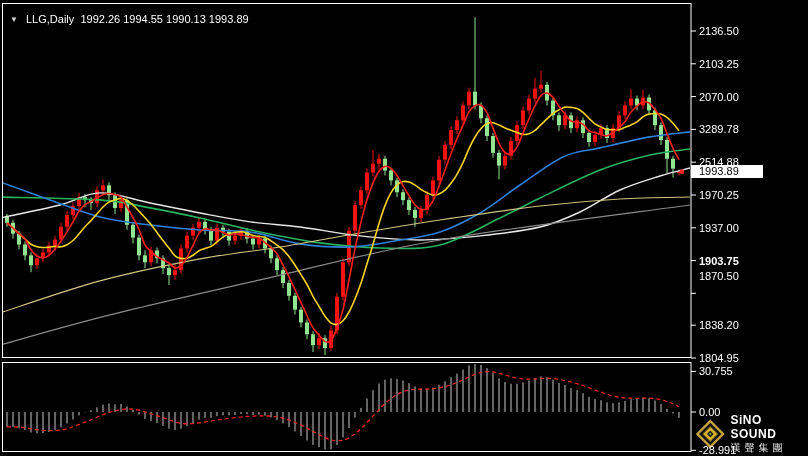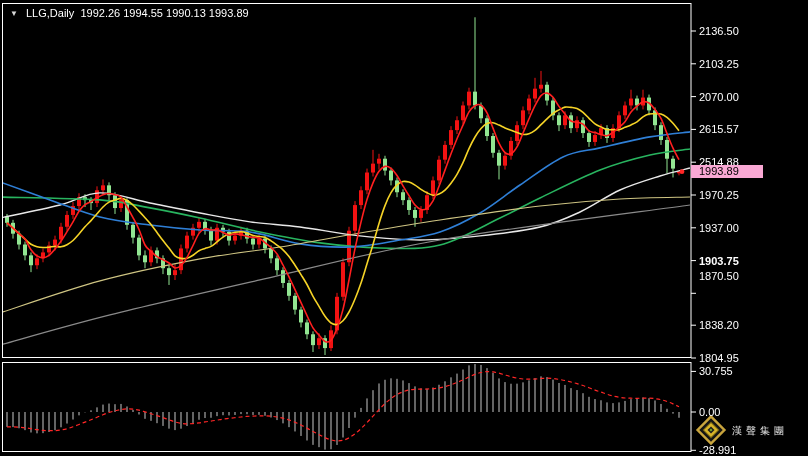--- a/index.html
+++ b/index.html
@@ -1,24 +1,24 @@
 <!DOCTYPE html>
 <html><head>
 <meta charset="utf-8">
 <style>
   html,body{margin:0;padding:0;background:#000;}
   #screen{position:relative;width:808px;height:456px;background:#000;overflow:hidden;
           font-family:"Liberation Sans",sans-serif;}
   #chart-svg{position:absolute;left:0;top:0;}
-  .ovl{position:absolute;color:#fff;font-size:11px;line-height:13px;white-space:nowrap;}
+  .ovl{position:absolute;color:#fff;font-size:11px;line-height:13px;white-space:nowrap;margin-top:6px;}
   #header{left:10px;top:7px;}
   #header .arr{font-size:8px;color:#d8d8d8;margin-right:5px;vertical-align:1px;}
   #macd-label{left:8px;top:365px;}
   .axlab{position:absolute;left:699px;color:#fff;font-size:11px;line-height:13px;white-space:nowrap;z-index:5;}
-  #cur-tag{position:absolute;left:691px;top:165px;width:64px;height:13px;background:#f9a8d4;color:#000;
+  #cur-tag{position:absolute;left:691px;top:165px;width:64px;height:13px;background:#ffffff;color:#000;
            font-size:11px;line-height:13px;padding-left:8px;z-index:6;}
   #logo{position:absolute;left:694px;top:413px;display:flex;align-items:center;z-index:4;}
   #logo .txt{margin-left:4px;}
   #logo .l1{color:#fff;font-weight:bold;font-size:12px;letter-spacing:.5px;line-height:14px;}
   #logo .l2{color:#e8e8e8;font-size:10px;letter-spacing:4px;line-height:13px;}
 </style>
 </head>
 <body>
 
 <div id="screen">
@@ -405,21 +405,21 @@
     <span class="arr">▼</span>
     <span>LLG,Daily</span>&nbsp;
     <span>1992.26 1994.55 1990.13 1993.89</span>
   </div>
 
 
   <div id="labels-layer">
       <div class="axlab" style="top: 25px;">2136.50</div>
       <div class="axlab" style="top: 57.8px;">2103.25</div>
       <div class="axlab" style="top: 90.6px;">2070.00</div>
-      <div class="axlab" style="top: 123.4px;">2615.57</div>
+      <div class="axlab" style="top: 123.4px;">3289.78</div>
       <div class="axlab" style="top: 156.2px;">2514.88</div>
       <div class="axlab" style="top: 189px;">1970.25</div>
       <div class="axlab" style="top: 221.8px;">1937.00</div>
       <div class="axlab" style="top: 254.6px; font-weight: bold;">1903.75</div>
       <div class="axlab" style="top: 270px;">1870.50</div>
       <div class="axlab" style="top: 319.2px;">1838.20</div>
       <div class="axlab" style="top: 352px;">1804.95</div>
       <div class="axlab" style="top: 365.4px;">30.755</div>
       <div class="axlab" style="top: 406px;">0.00</div>
       <div class="axlab" style="top: 444.3px;">-28.991</div>
@@ -428,16 +428,17 @@
   <div id="cur-tag" style="top: 165.146px;">1993.89</div>
 
   <div id="logo">
     <svg width="34" height="34" viewBox="0 0 34 34">
       <rect x="7.5" y="7.5" width="19" height="19" transform="rotate(45 17 17)" fill="#141414" stroke="#c9a53d" stroke-width="2.4"></rect>
       <rect x="11.5" y="11.5" width="11" height="11" transform="rotate(45 17 17)" fill="#d8b429" stroke="#6b5a10" stroke-width="1"></rect>
       <rect x="14.5" y="14.5" width="5" height="5" transform="rotate(45 17 17)" fill="#1c1c1c"></rect>
       <rect x="16" y="16" width="2" height="2" transform="rotate(45 17 17)" fill="#7fae2f"></rect>
     </svg>
     <div class="txt">
+      <div class="l1">SiNO SOUND</div>
       <div class="l2">漢聲集團</div>
     </div>
   </div>
 </div>
 
 </body></html>

